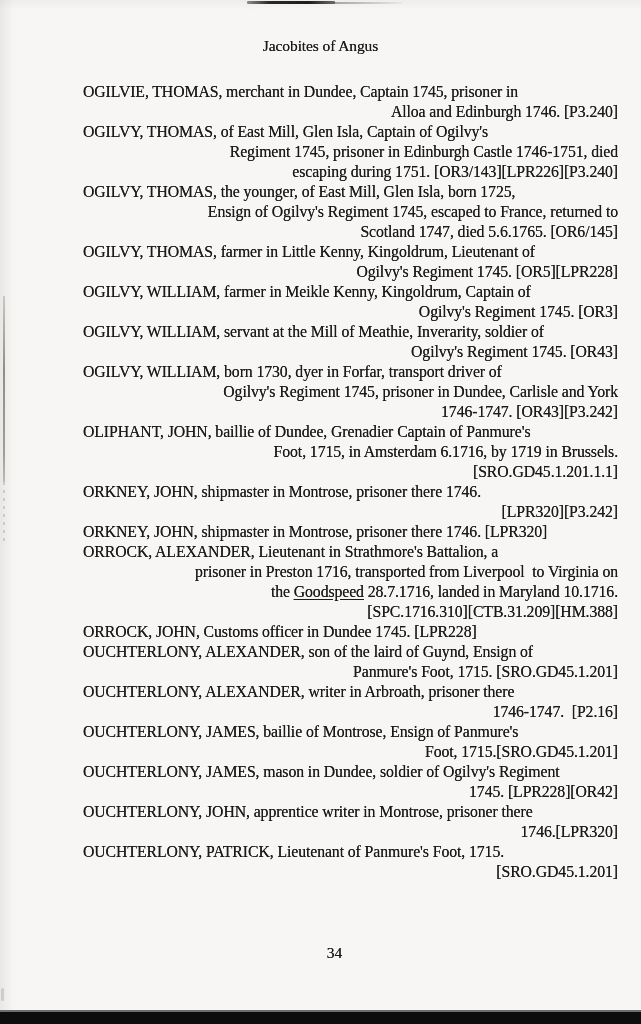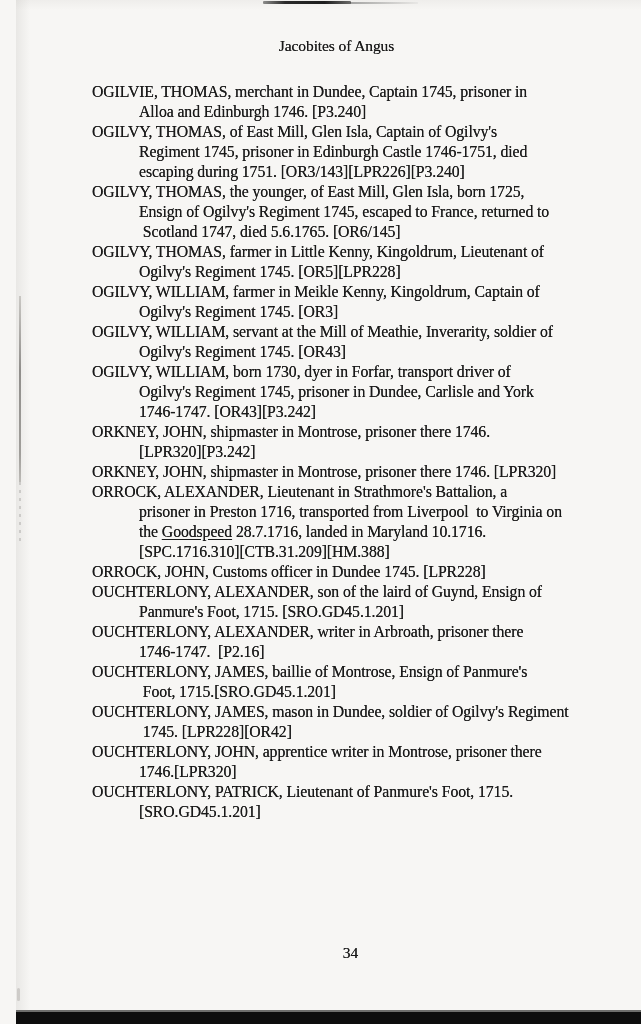--- a/index.html
+++ b/index.html
@@ -12,39 +12,38 @@
     font-family: "Liberation Serif", "DejaVu Serif", serif;
     background: var(--paper, #f7f6f4);
   }
   .page {
     position: absolute; inset: 0;
     background:
       linear-gradient(90deg, rgba(190,188,184,0.25) 0px, rgba(0,0,0,0) 14px),
       linear-gradient(180deg, rgba(200,198,194,0.18) 0px, rgba(0,0,0,0) 10px),
       var(--paper, #f7f6f4);
     overflow: hidden;
-    margin-left: 16px;
   }
   .txt {
     color: var(--ink, #1a1a1a);
     text-shadow: 0 0 0.35px rgba(10,10,10,0.8);
     letter-spacing: -0.1px;
   }
   .running-head {
     position: absolute; top: 37px; left: 0;
     width: 641px; text-align: center;
     font-size: 15.5px; line-height: 18px;
   }
   .entries {
-    position: absolute; top: 82px; left: 76px;
+    position: absolute; top: 82px; left: 83px;
     width: 535px;
     font-size: 15.8px; line-height: 20px;
   }
   .line { white-space: pre; }
-  .line.cont { padding-left: 47px; }
+  .line.cont { padding-left: 47px; text-align: right; }
   .u { text-decoration: underline; text-underline-offset: 2px; }
   .page-number {
     position: absolute; top: 944px; left: 14px; 
     width: 641px; text-align: center;
     font-size: 15.5px;
   }
   
   .artifact-top-bar {
     position: absolute; left: 247px; top: 1px;
     width: 88px; height: 3px; border-radius: 1px;
@@ -116,20 +115,25 @@
       <div class="entry">
         <div class="line txt">OGILVY, WILLIAM, servant at the Mill of Meathie, Inverarity, soldier of</div>
         <div class="line txt cont">Ogilvy's Regiment 1745. [OR43]</div>
       </div>
       <div class="entry">
         <div class="line txt">OGILVY, WILLIAM, born 1730, dyer in Forfar, transport driver of</div>
         <div class="line txt cont">Ogilvy's Regiment 1745, prisoner in Dundee, Carlisle and York</div>
         <div class="line txt cont">1746-1747. [OR43][P3.242]</div>
       </div>
       <div class="entry">
+        <div class="line txt">OLIPHANT, JOHN, baillie of Dundee, Grenadier Captain of Panmure's</div>
+        <div class="line txt cont">Foot, 1715, in Amsterdam 6.1716, by 1719 in Brussels.</div>
+        <div class="line txt cont">[SRO.GD45.1.201.1.1]</div>
+      </div>
+      <div class="entry">
         <div class="line txt">ORKNEY, JOHN, shipmaster in Montrose, prisoner there 1746.</div>
         <div class="line txt cont">[LPR320][P3.242]</div>
       </div>
       <div class="entry">
         <div class="line txt">ORKNEY, JOHN, shipmaster in Montrose, prisoner there 1746. [LPR320]</div>
       </div>
       <div class="entry">
         <div class="line txt">ORROCK, ALEXANDER, Lieutenant in Strathmore's Battalion, a</div>
         <div class="line txt cont">prisoner in Preston 1716, transported from Liverpool  to Virginia on</div>
         <div class="line txt cont">the <span class="u">Goodspeed</span> 28.7.1716, landed in Maryland 10.1716.</div>

